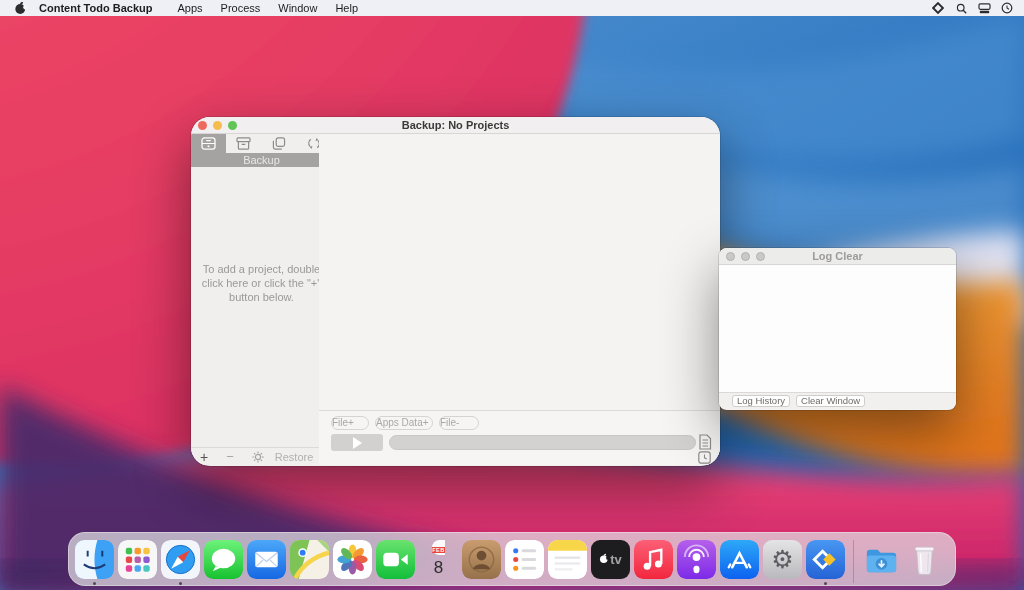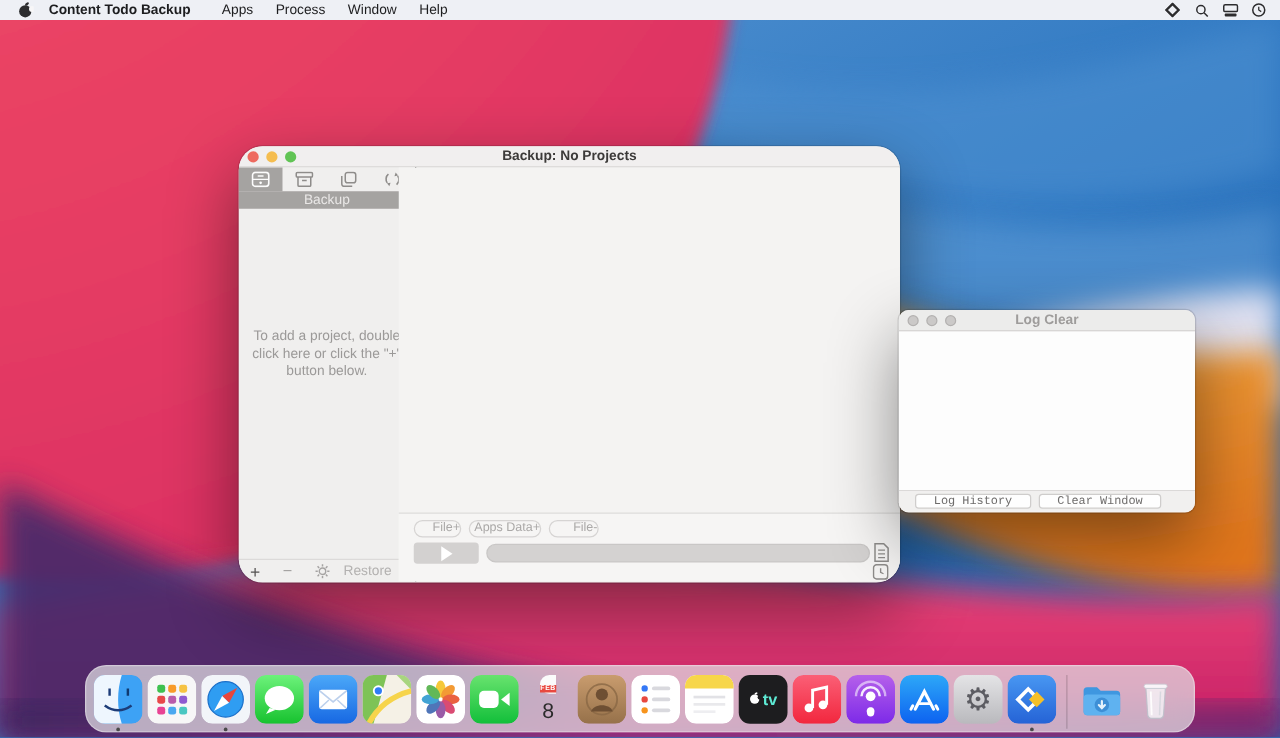--- a/index.html
+++ b/index.html
@@ -57,58 +57,58 @@
   .tbl-header .vdiv { position:absolute; top:2px; bottom:2px; width:1px; background:#e3e1e0; }
   .tbl-circle { position:absolute; left:5px; top:5px; width:8px; height:8px; border:1px solid #b4b2b1;
     border-radius:50%; }
   .tbl-circle::after { content:""; position:absolute; left:2px; top:2px; width:2px; height:2px;
     background:#b4b2b1; border-radius:50%; }
 
   .mw-content { height:258px; }
   .mw-bottom { position:absolute; left:0; bottom:0; right:0; height:55px;
     background:#f6f5f4; border-top:1px solid #dddbda; }
   .pillbtn { position:absolute; top:5px; height:14px; border:1px solid #d6d4d3; border-radius:7px;
-    background:#f6f5f4; color:#aaa8a7; font-size:10px; line-height:12px; text-align:right;
+    background:#f6f5f4; color:#aaa8a7; font-size:10px; line-height:12px; text-align:left;
     font-family:"Liberation Sans", sans-serif; }
   .playbtn { position:absolute; left:12px; top:23px; width:52px; height:17px; border-radius:3px;
     background:#d3d1d0; border:none; display:flex; align-items:center; justify-content:center; }
   .playbtn .tri { width:0; height:0; border-left:9px solid #fff; border-top:6px solid transparent;
     border-bottom:6px solid transparent; }
   .progress { position:absolute; left:70px; top:24px; width:307px; height:15px; border-radius:7.5px;
     background:#d4d2d1; border:1px solid #c9c7c6; }
   .mini-icon { position:absolute; left:379px; width:15px; height:16px; }
 
   
   #log-win { left:719px; top:248px; width:237px; height:162px; background:#f4f3f2; }
   #log-win .titlebar { background:#ececeb; }
   #log-win .title { font-weight:bold; color:#9e9c9b; }
   .graylight { width:9px; height:9px; border-radius:50%; background:#cbc9c8; border:1px solid #b3b1b0; }
   .log-body { height:128px; background:#fdfdfd; border-bottom:1px solid #dbd9d8; }
   .log-footer { height:16px; background:#f1f0ef; display:flex; align-items:center; padding-left:13px; gap:6px; }
   .log-btn { height:12px; background:#fefefe; border:1px solid #cfcdcc; border-radius:3px;
-    font-size:9.5px; color:#6e6c6b; line-height:10px; padding:0 14px;
-    font-family:Liberation Mono, monospace; }
+    font-size:9.5px; color:#6e6c6b; line-height:10px; padding:0 4px;
+    font-family:Liberation Sans, sans-serif; }
 
   
   .dock { position:absolute; left:68px; top:532px; width:888px; height:54px;
     background:rgba(226,224,229,.72); border:1px solid rgba(255,255,255,.35); border-radius:17px;
     backdrop-filter:blur(12px); -webkit-backdrop-filter:blur(12px);
     display:flex; align-items:flex-start; padding:7px 6px 0 6px; gap:4px; z-index:40; }
   .dock-item { position:relative; width:39px; height:39px; border:none; background:transparent; padding:0; }
   .tile { width:39px; height:39px; border-radius:9px; overflow:hidden; position:relative; }
   .dock-item.running::after { content:""; position:absolute; left:50%; bottom:-6px; margin-left:-1.5px;
     width:3px; height:3px; border-radius:50%; background:#4a4a4a; }
   .dock-sep { width:1px; height:43px; background:rgba(0,0,0,.18); margin:0 4px; align-self:flex-start; }
 
   .tile-cal { background:#fbfbfb; }
   .cal-top { height:11px; background:#e8483f; color:#fff; font-size:5.5px; font-weight:bold;
     text-align:center; line-height:11px; letter-spacing:.5px; }
   .cal-day { text-align:center; font-size:17px; color:#2b2b2b; line-height:24px; }
   .tile-tv { background:#1d1d1f; display:flex; align-items:center; justify-content:center;
-    color:#5eead4; font-weight:bold; font-size:13px; }
+    color:#a3a3a3; font-weight:bold; font-size:13px; }
   .tile-tv .apple-mini { font-size:11px; margin-right:1px; }
   .tile-prefs { background:linear-gradient(180deg,#e4e4e6,#b9b9bd); display:flex; align-items:center;
     justify-content:center; font-size:25px; color:#5c5c62; }
   .tile-trash { background:transparent; }
 </style>
 </head>
 <body>
 
 <svg class="wallpaper" viewBox="0 0 1024 574" preserveAspectRatio="none">
   <defs>

